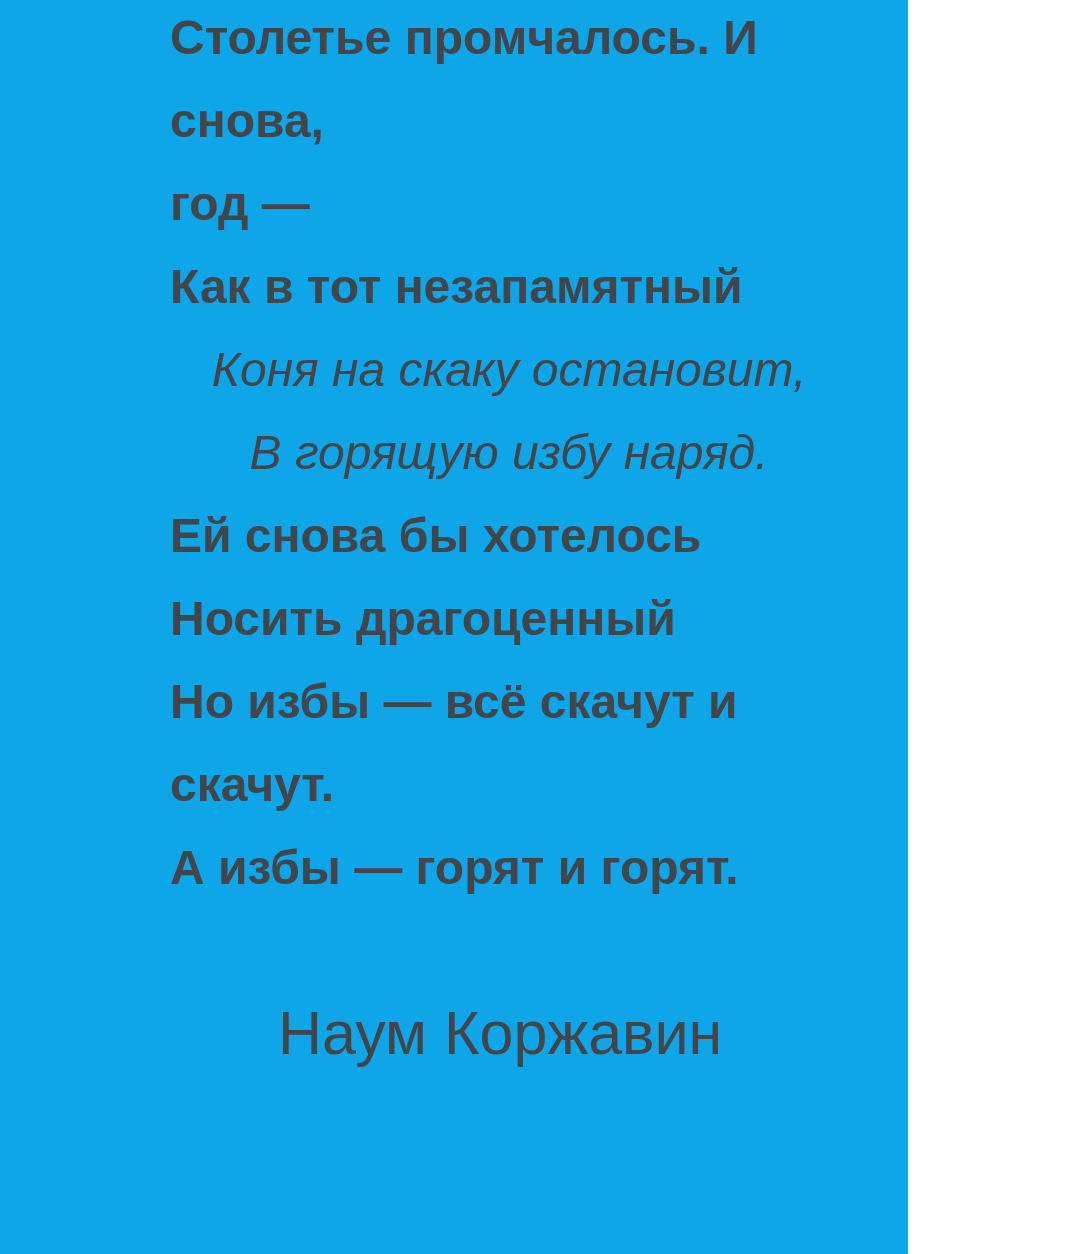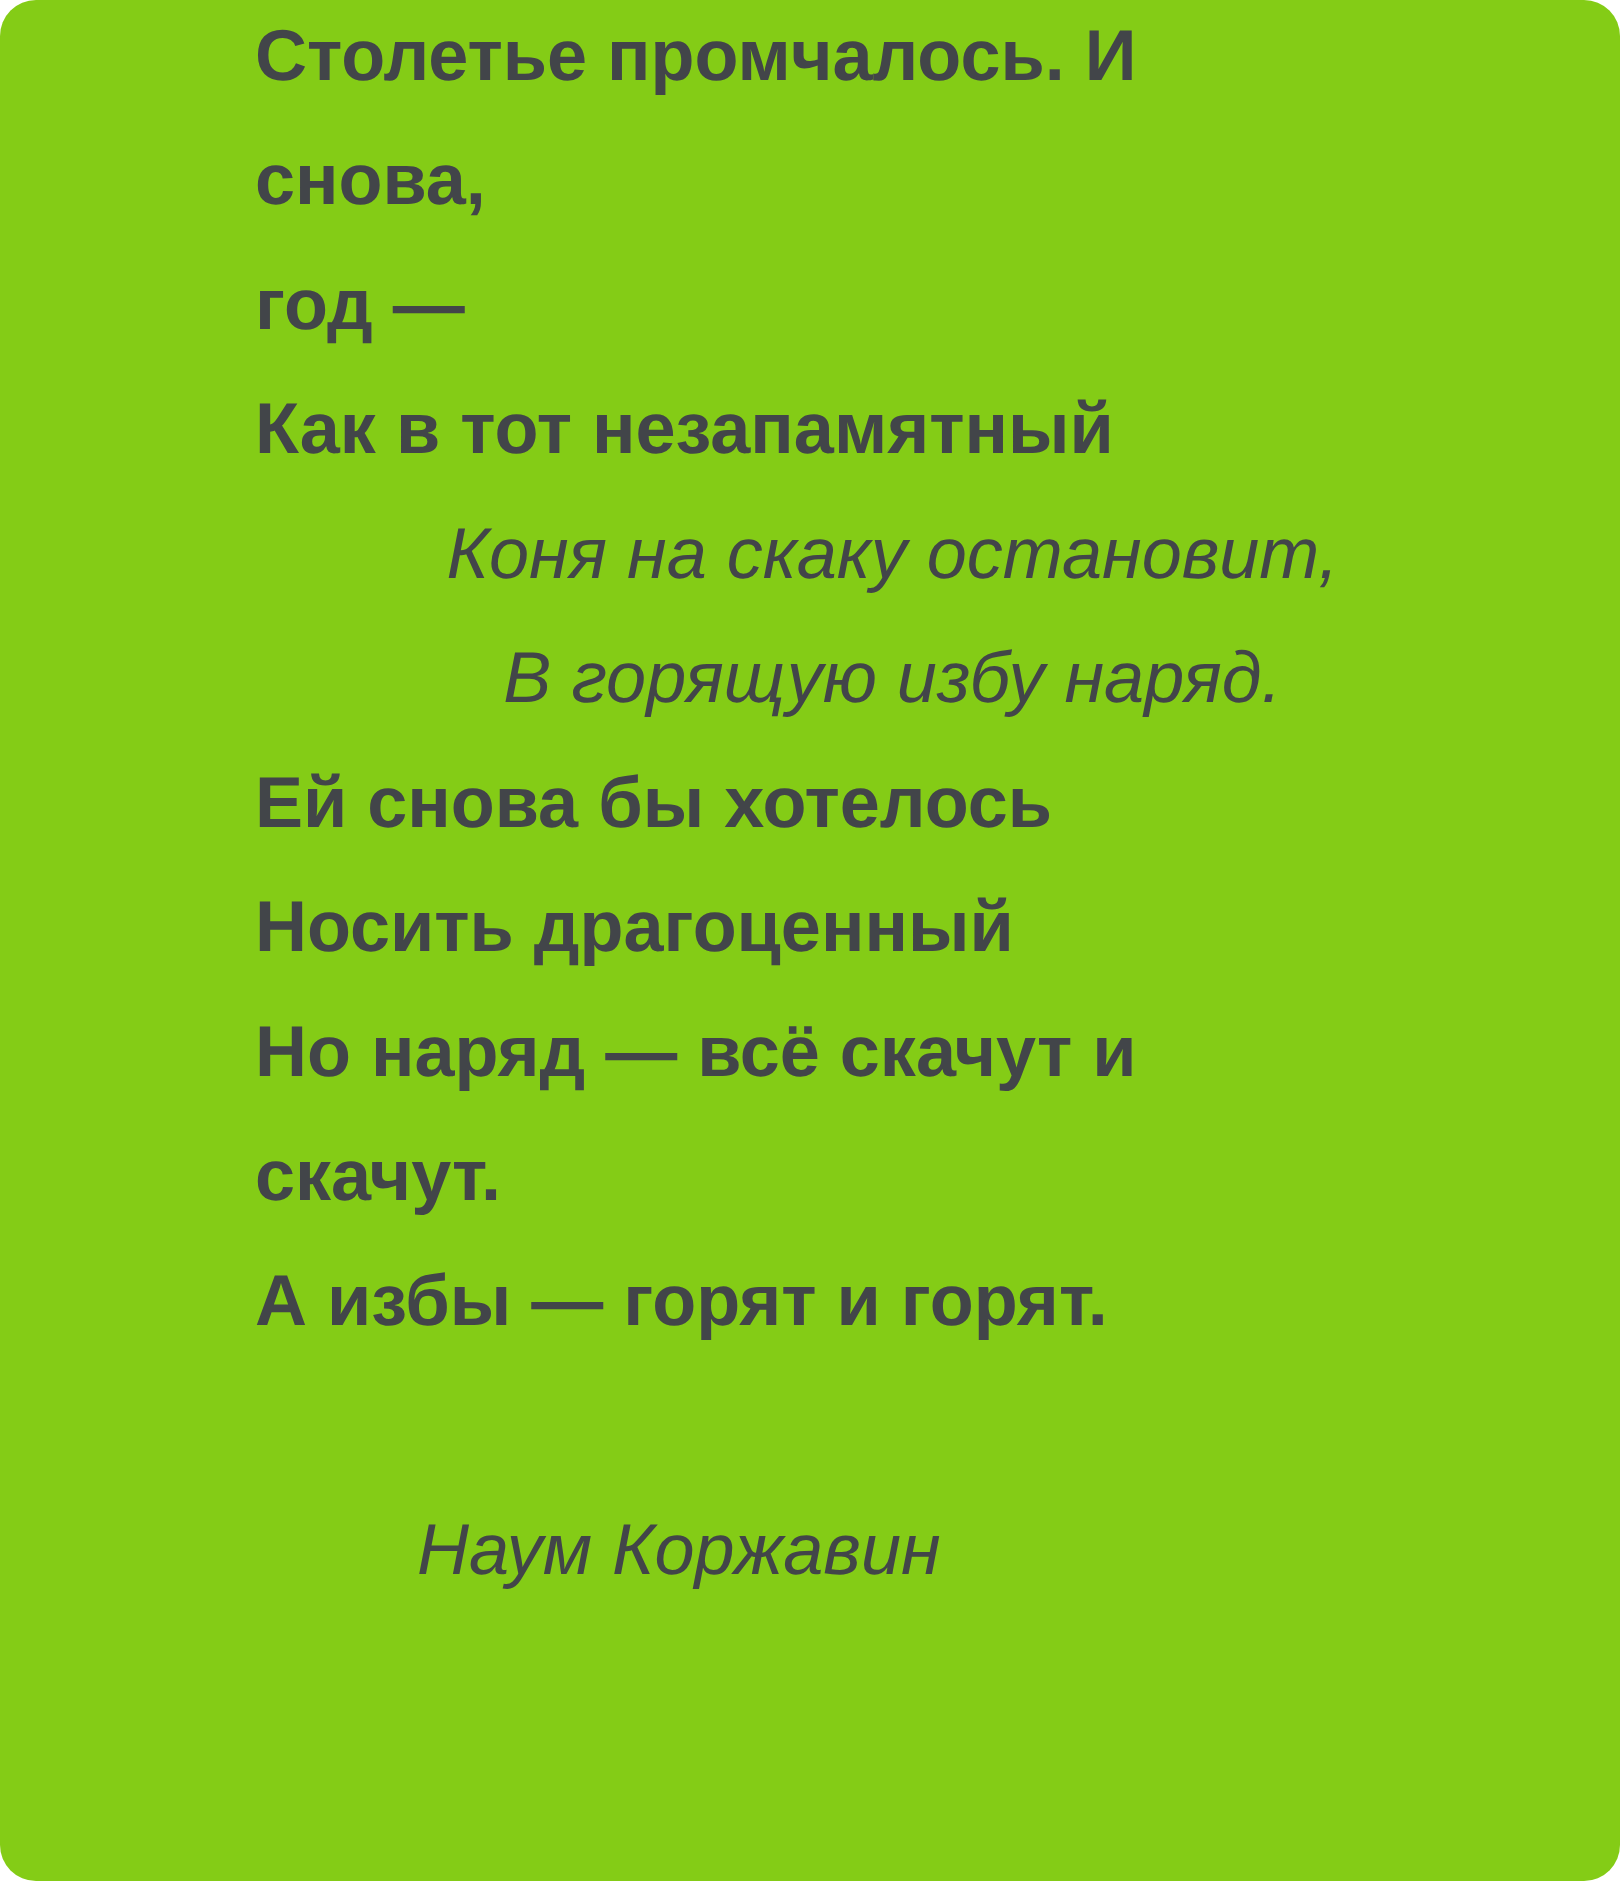--- a/index.html
+++ b/index.html
@@ -2,26 +2,25 @@
 <html><head>
 <meta charset="utf-8">
 <style>
   html, body {
     margin: 0;
     padding: 0;
     background: #ffffff;
   }
   .page {
     position: relative;
-    width: 1080px;
+    width: 908px;
     height: 1254px;
-    background: #84cc16;
+    background: #0ea5e9;
     overflow: hidden;
     font-family: "Liberation Sans", "DejaVu Sans", sans-serif;
-    border-radius: 24px;
   }
   .poem {
     padding: 0 60px 0 170px;
     margin-top: -4px;
   }
   .line {
     font-size: 48px;
     line-height: 83px;
     font-weight: 700;
     font-style: normal;
@@ -29,39 +28,38 @@
     white-space: nowrap;
   }
   .line.italic {
     font-weight: 400;
     font-style: italic;
     text-align: center;
   }
   .author {
     margin-top: 83px;
     margin-left: 108px;
-    font-size: 48px;
+    font-size: 61px;
     line-height: 83px;
     font-weight: 400;
-    font-style: italic;
     color: #424549;
     white-space: nowrap;
   }
 </style>
 </head>
 <body>
 
 <div class="page">
   <div class="poem">
     <div class="line">Столетье промчалось. И</div>
     <div class="line">снова,</div>
     <div class="line">год —</div>
     <div class="line">Как в тот незапамятный</div>
     <div class="line italic">Коня на скаку остановит,</div>
     <div class="line italic">В горящую избу наряд.</div>
     <div class="line">Ей снова бы хотелось</div>
     <div class="line">Носить драгоценный</div>
-    <div class="line">Но наряд — всё скачут и</div>
+    <div class="line">Но избы — всё скачут и</div>
     <div class="line">скачут.</div>
     <div class="line">А избы — горят и горят.</div>
     <div class="author">Наум Коржавин</div>
   </div>
 </div>
 
 </body></html>

